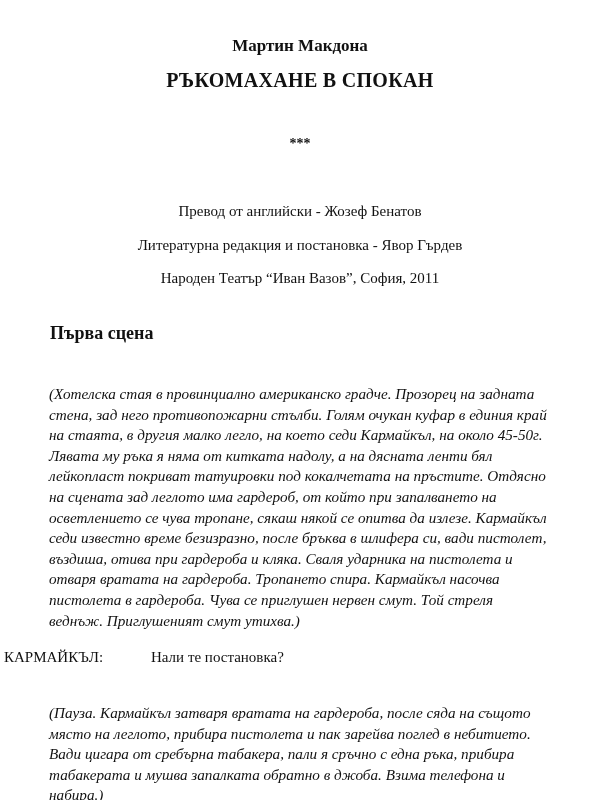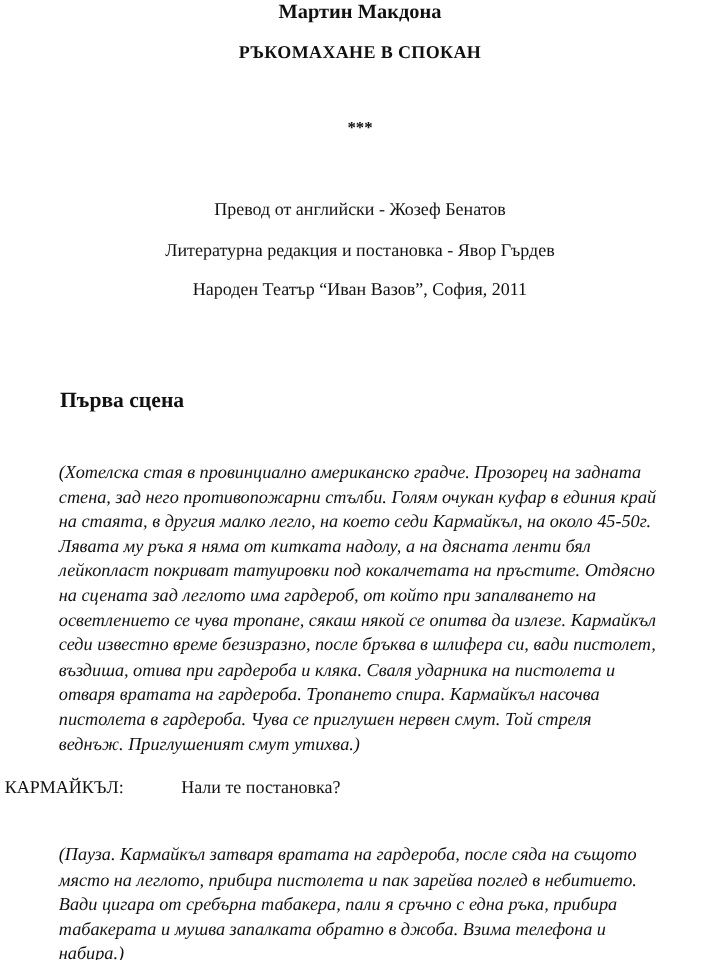--- a/index.html
+++ b/index.html
@@ -9,30 +9,30 @@
     }
     body {
       width: 600px;
       height: 800px;
       overflow: hidden;
       position: relative;
       font-family: "Liberation Serif", serif;
       color: #111111;
     }
     .abs { position: absolute; }
-    .center { left: 0; width: 600px; text-align: center; }
+    .center { left: 0; width: 600px; text-align: center; margin-top: 36px; }
     .author {
       top: 0px;
       font-size: 17px;
       font-weight: bold;
       line-height: 20px;
     }
     .title {
       top: 32px;
-      font-size: 15px;
+      font-size: 20px;
       font-weight: bold;
       line-height: 24px;
       letter-spacing: 0.3px;
     }
     .separator {
       top: 100px;
       font-size: 14px;
       font-weight: bold;
       line-height: 16px;
     }

